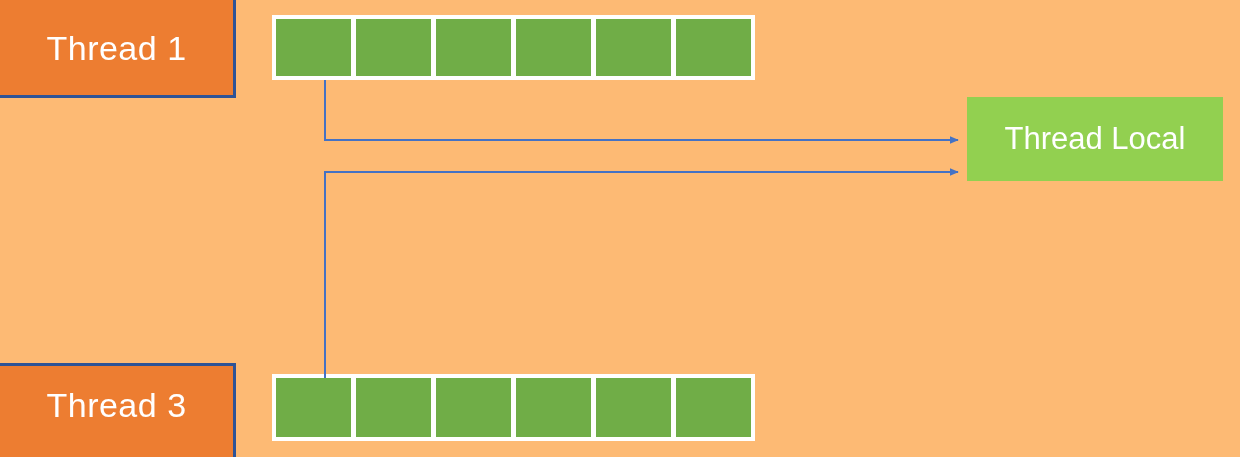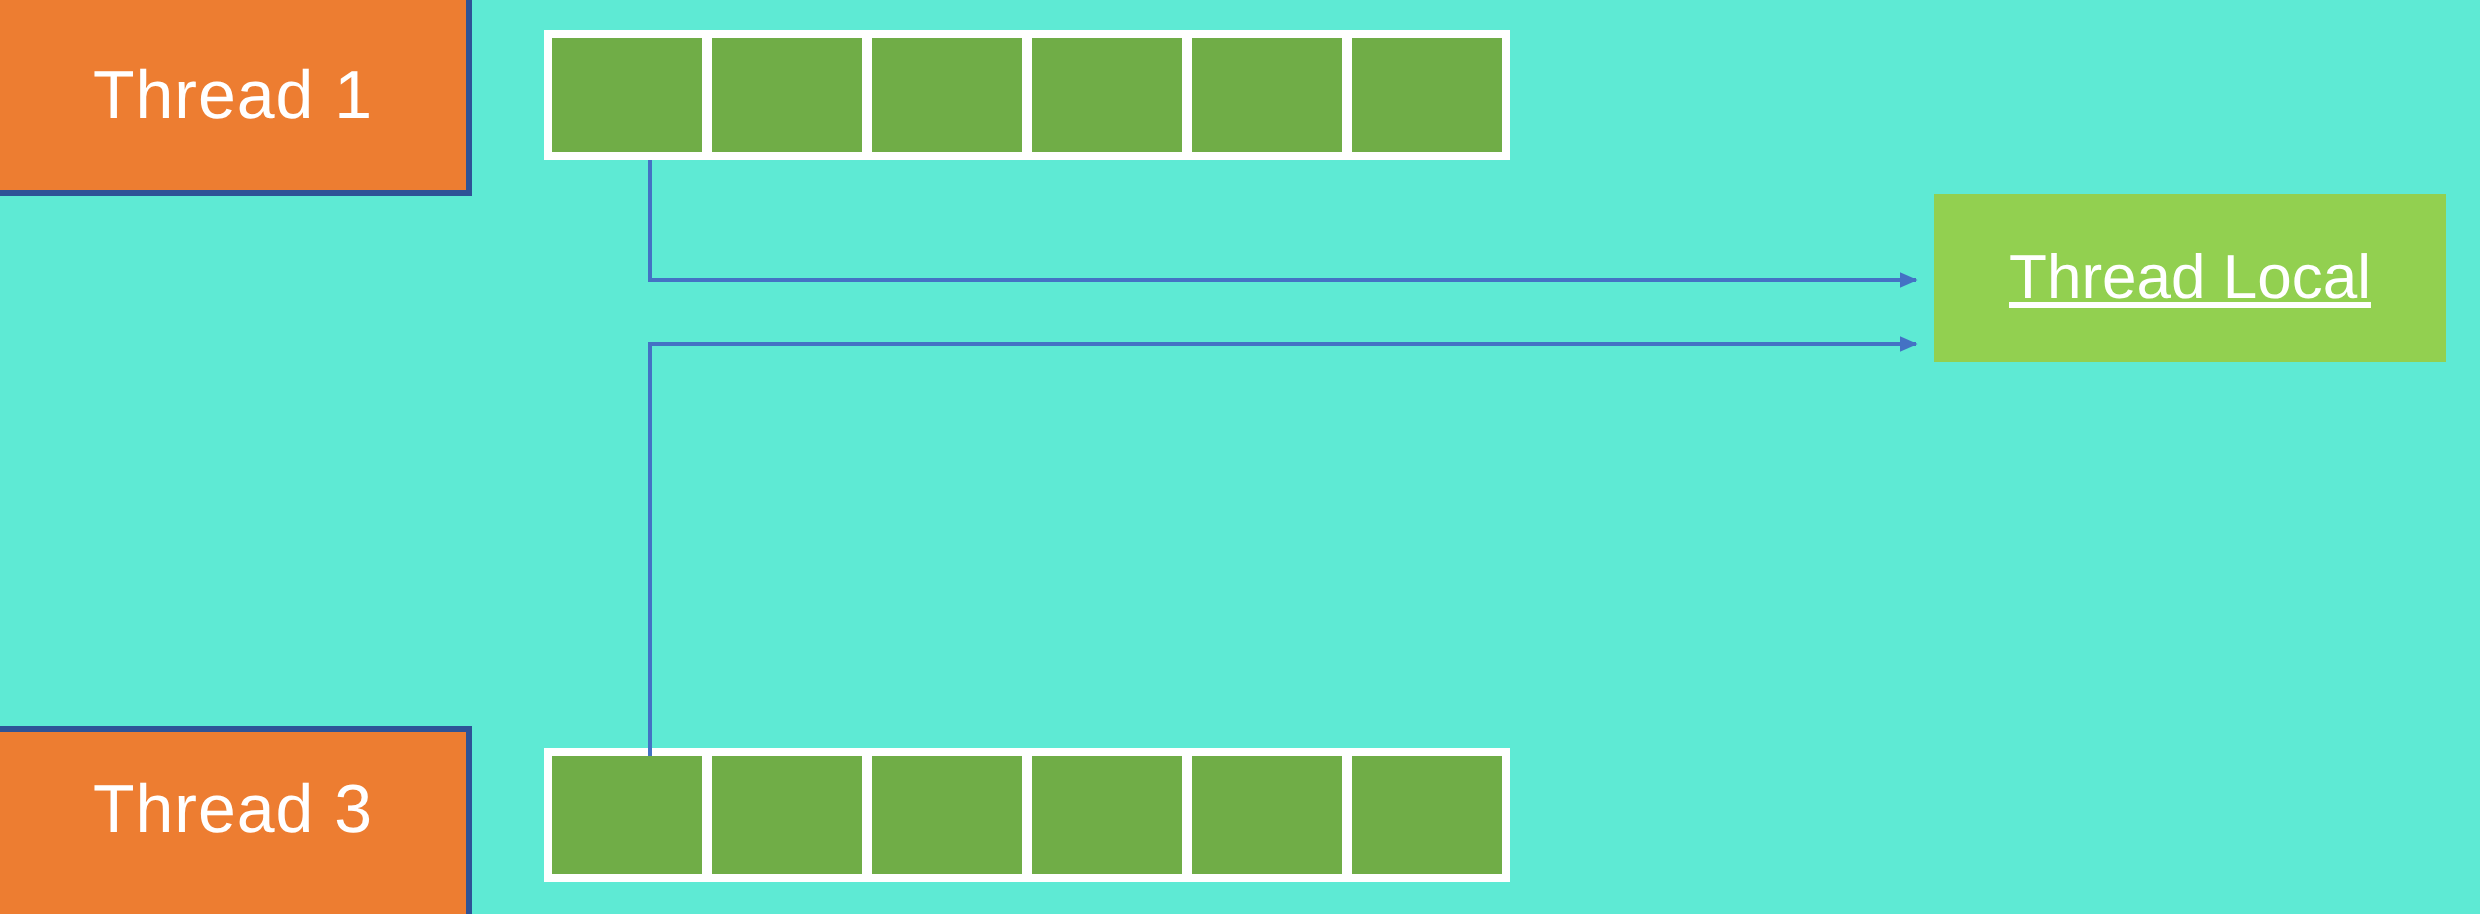--- a/index.html
+++ b/index.html
@@ -5,21 +5,21 @@
 <style>
   html, body {
     margin: 0;
     padding: 0;
     background: #000000;
   }
   #canvas {
     position: relative;
     width: 1240px;
     height: 457px;
-    background: #5eead4;
+    background: #fdba74;
     overflow: hidden;
     font-family: "Liberation Sans", sans-serif;
   }
 
   
   .thread-box {
     position: absolute;
     box-sizing: border-box;
     background: #ED7D31;
     border: 3px solid #2E5396;
@@ -84,21 +84,20 @@
     background: #92D050;
     display: flex;
     align-items: center;
     justify-content: center;
     text-align: center;
     color: #FFFFFF;
     font-size: 31px;
     line-height: 1.22;
     padding: 0 6px;
     box-sizing: border-box;
-    text-decoration: underline;
   }
 
   
   #connectors {
     position: absolute;
     left: 0;
     top: 0;
     width: 1240px;
     height: 457px;
     pointer-events: none;

